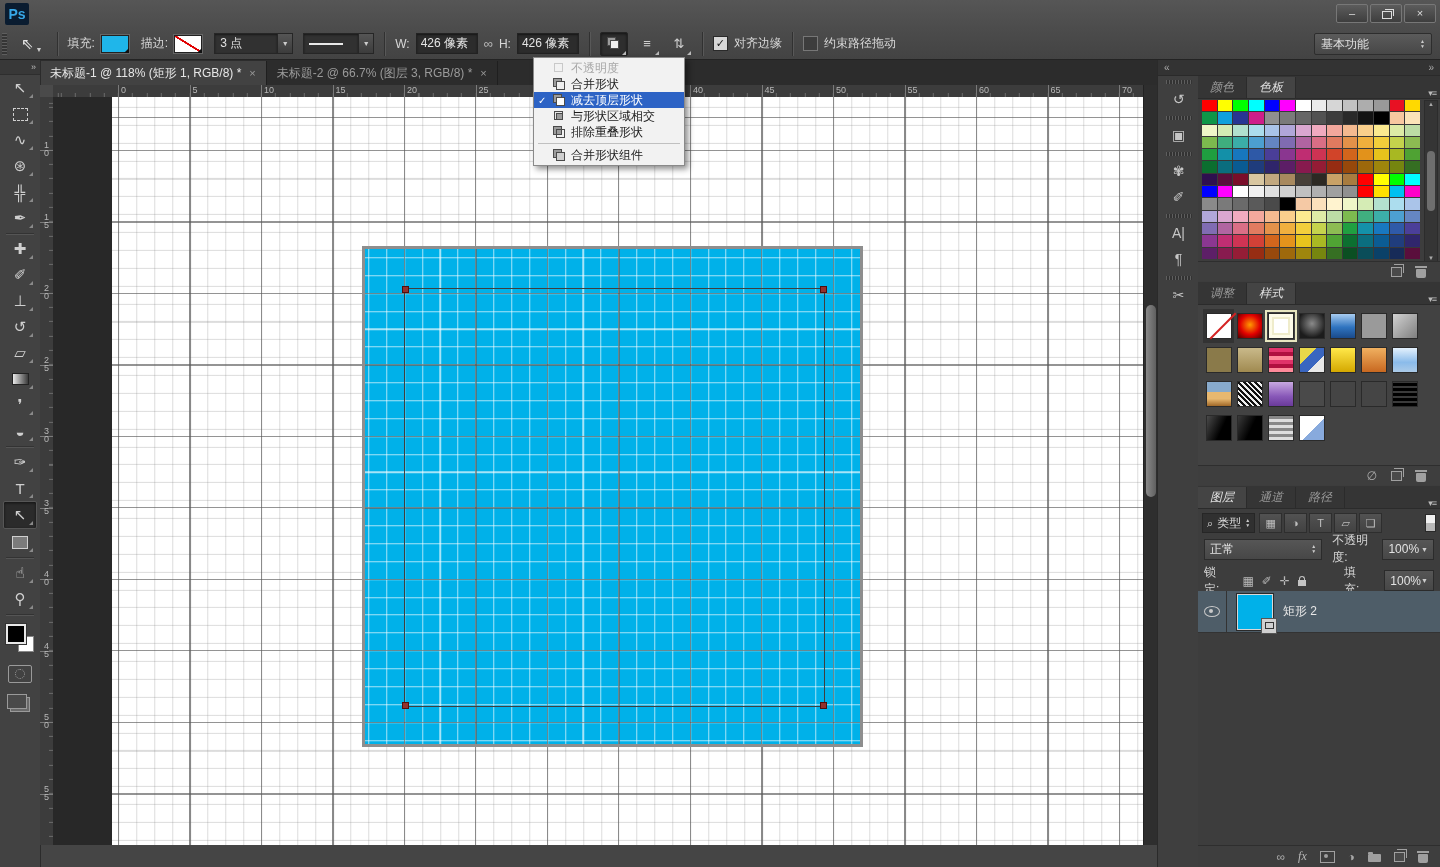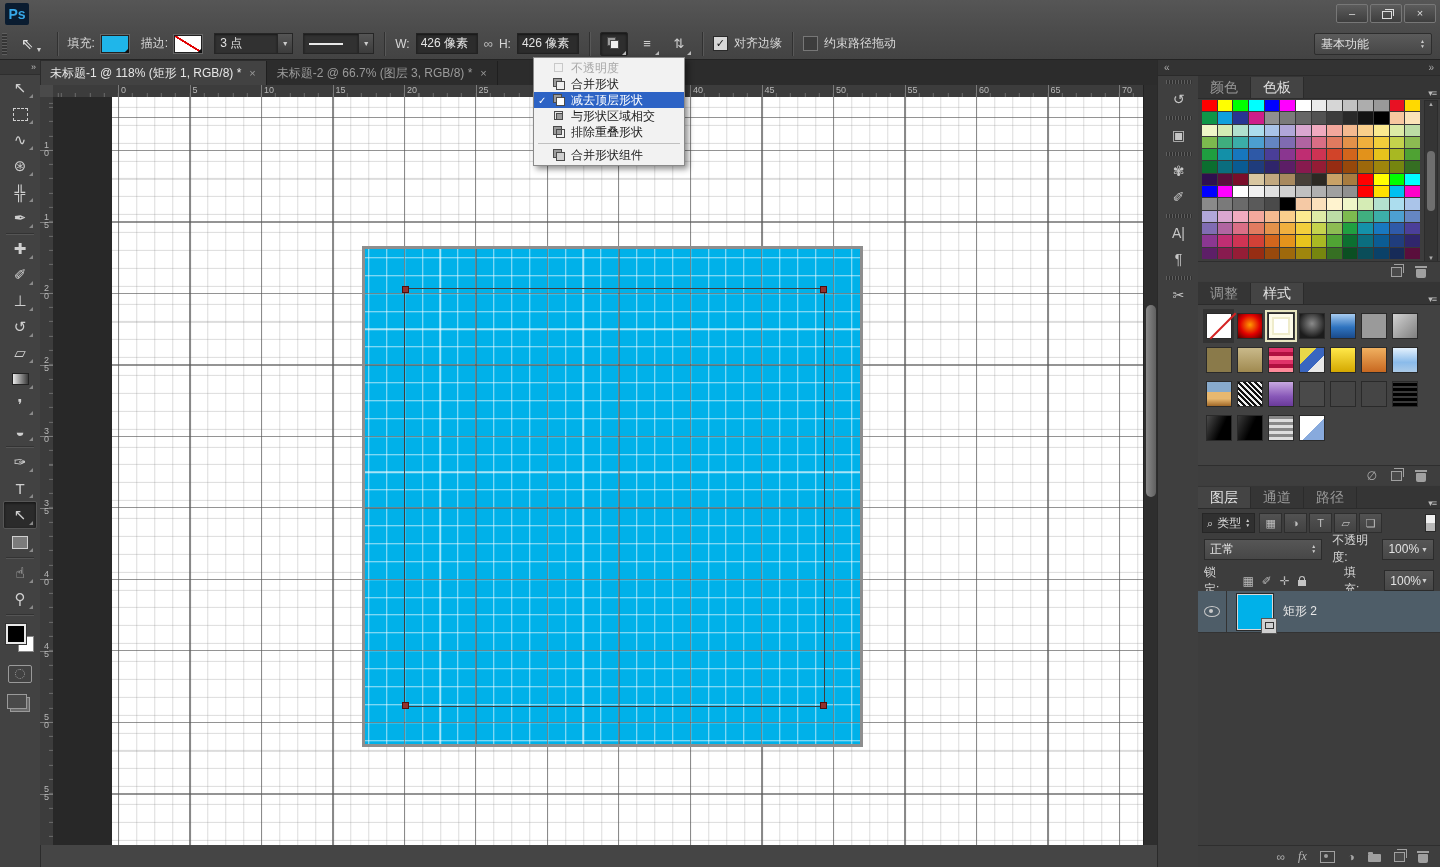--- a/index.html
+++ b/index.html
@@ -111,21 +111,21 @@
   
   .panelstrip{left:1157px;top:60px;width:41px;height:807px;background:#3f3f3f;border-left:1px solid #2a2a2a;border-right:1px solid #2a2a2a;display:flex;flex-direction:column;align-items:center;}
   .strip-head{width:100%;height:16px;background:#333;color:#aaa;font-size:10px;display:flex;align-items:center;padding-left:6px;box-sizing:border-box;border-bottom:1px solid #2a2a2a;}
   .strip-grip{width:26px;height:4px;margin:4px 0 2px;background:repeating-linear-gradient(to right,#5e5e5e 0 1px,#333 1px 3px);}
   .strip-btn{width:34px;height:26px;display:flex;align-items:center;justify-content:center;color:#c6c6c6;font-size:14px;}
 
   
   .dock{left:1198px;top:60px;width:242px;height:807px;background:#3d3d3d;}
   .dock-head{position:absolute;left:0;top:0;width:242px;height:16px;background:#333;border-bottom:1px solid #2a2a2a;color:#aaa;font-size:10px;display:flex;justify-content:flex-end;align-items:center;padding-right:6px;box-sizing:border-box;}
   .ptabs{position:absolute;left:0;width:242px;height:22px;background:#353535;display:flex;align-items:flex-end;border-bottom:1px solid #2b2b2b;}
-  .ptab{height:21px;padding:0 12px;display:flex;align-items:center;color:#999;background:#353535;border-right:1px solid #2b2b2b;font-size:14px;white-space:nowrap;}
+  .ptab{height:21px;padding:0 12px;display:flex;align-items:center;color:#999;background:#353535;border-right:1px solid #2b2b2b;font-size:12px;white-space:nowrap;font-style:italic;}
   .ptab.active{background:#444;color:#e0e0e0;}
   .pmenu{position:absolute;right:4px;font-size:9px;color:#bbb;letter-spacing:-1px;}
   .swgrid{position:absolute;left:4px;top:40px;width:218px;display:grid;grid-template-columns:repeat(14,1fr);gap:1px;background:#383838;}
   .swgrid .swatch{height:11.3px;}
   .swscroll{position:absolute;right:2px;top:40px;width:12px;height:160px;background:#353535;border:1px solid #2c2c2c;display:flex;flex-direction:column;justify-content:space-between;align-items:center;font-size:6px;color:#aaa;}
   .swscroll .sthumb{width:8px;height:60px;background:#6e6e6e;border-radius:4px;}
   .panel-foot{position:absolute;left:0;width:242px;height:20px;background:#3e3e3e;border-top:1px solid #2e2e2e;display:flex;align-items:center;justify-content:flex-end;gap:14px;padding-right:14px;box-sizing:border-box;color:#a8a8a8;}
   .stylegrid{position:absolute;left:5px;top:28px;width:220px;display:grid;grid-template-columns:repeat(7,31px);grid-auto-rows:34px;}
   .style-cell{display:flex;align-items:center;justify-content:center;}
   .style-thumb{width:26px;height:26px;border:1px solid #2a2a2a;box-sizing:border-box;position:relative;}

